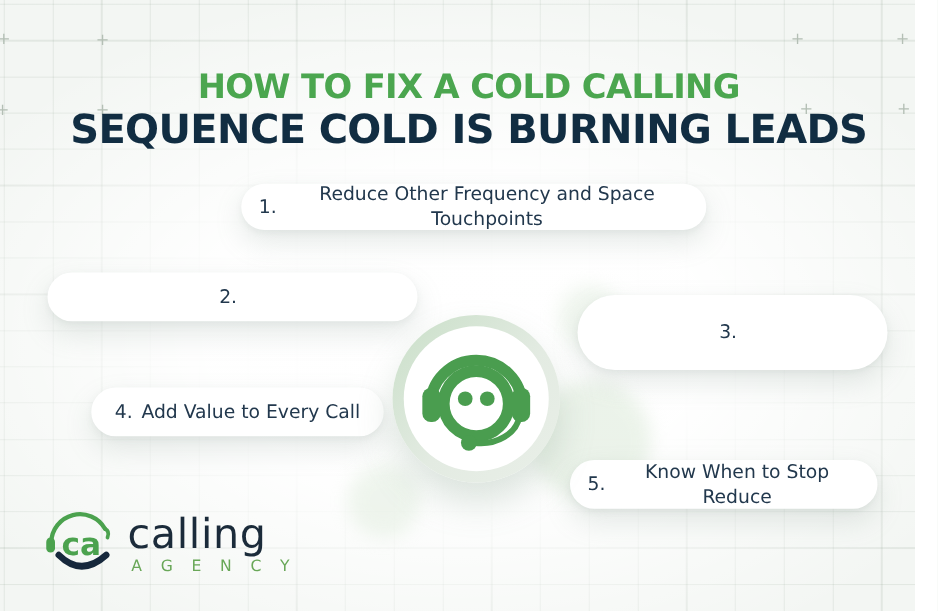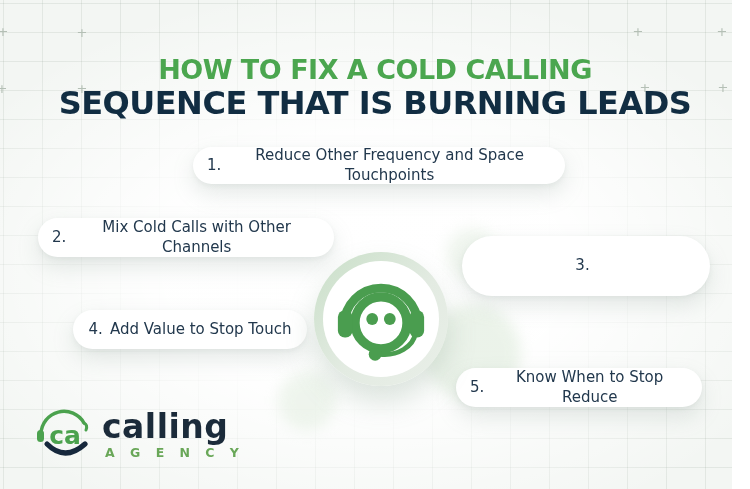--- a/index.html
+++ b/index.html
@@ -54,22 +54,22 @@
     display:flex;align-items:center;justify-content:center;
   }
   .center-badge .inner{
     width:116px;height:116px;border-radius:50%;background:#ffffff;
     display:flex;align-items:center;justify-content:center;
   }
 
   .logo{position:absolute;left:34px;top:404px;display:flex;align-items:flex-start;}
   .logo-mark{position:relative;width:62px;height:62px;}
   .logo-text{margin-left:6px;margin-top:6px;}
-  .logo-brand{font-size:33px;line-height:34px;color:#1B2B3A;letter-spacing:0.5px;font-weight:700;}
-  .logo-sub{font-size:12.5px;color:#69A758;letter-spacing:5.5px;font-weight:700;margin-top:1px;margin-left:3px;}
+  .logo-brand{font-size:33px;line-height:34px;color:#1B2B3A;letter-spacing:0.5px;font-weight:400;}
+  .logo-sub{font-size:12.5px;color:#69A758;letter-spacing:5.5px;font-weight:400;margin-top:1px;margin-left:3px;}
 </style>
 </head>
 <body>
 
 <div class="stage">
   <div class="grid-layer"></div>
   <div class="fade-layer"></div>
 
   <span class="plus" style="left:-3px;top:26px"></span>
   <span class="plus" style="left:76px;top:27px"></span>
@@ -78,36 +78,35 @@
   <span class="plus" style="left:632px;top:26px"></span>
   <span class="plus" style="left:716px;top:26px"></span>
   <span class="plus" style="left:717px;top:82px"></span>
   <span class="plus" style="left:639px;top:82px"></span>
 
   <div class="blob blob1"></div>
   <div class="blob blob2"></div>
   <div class="blob blob3"></div>
 
   <div class="title title-line1">HOW TO FIX A COLD CALLING</div>
-  <div class="title title-line2">SEQUENCE THAT IS BURNING LEADS</div>
+  <div class="title title-line2">SEQUENCE COLD IS BURNING LEADS</div>
 
   <div class="pill pill1">
     <span class="num">1.</span>
     <span>Reduce Other Frequency and Space Touchpoints</span>
   </div>
   <div class="pill pill2">
     <span class="num">2.</span>
-    <span>Mix Cold Calls with Other Channels</span>
   </div>
   <div class="pill pill3">
     <span class="num">3.</span>
   </div>
   <div class="pill pill4">
     <span class="num">4.</span>
-    <span>Add Value to Stop Touch</span>
+    <span>Add Value to Every Call</span>
   </div>
   <div class="pill pill5">
     <span class="num">5.</span>
     <span>Know When to Stop Reduce</span>
   </div>
 
   <div class="center-badge">
     <div class="inner">
       <svg width="98" height="98" viewBox="0 0 100 100">
 

